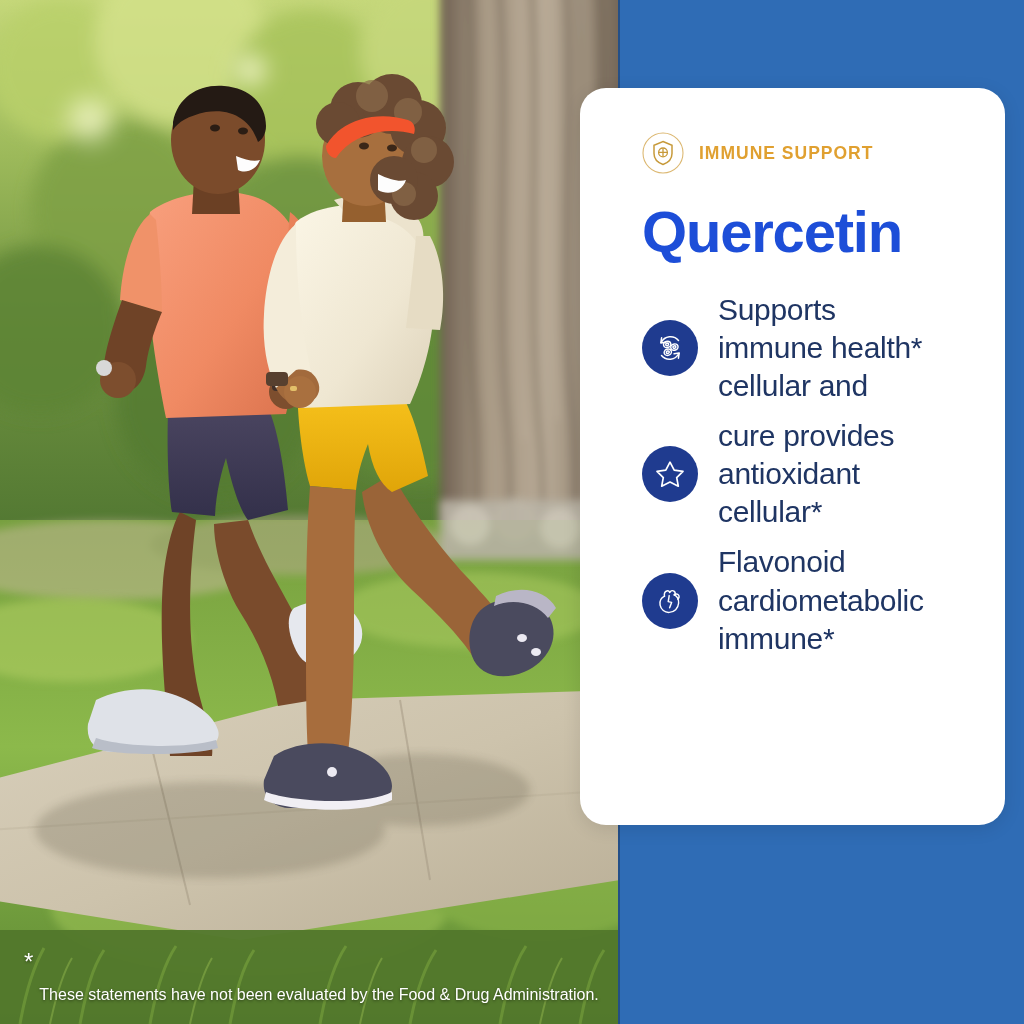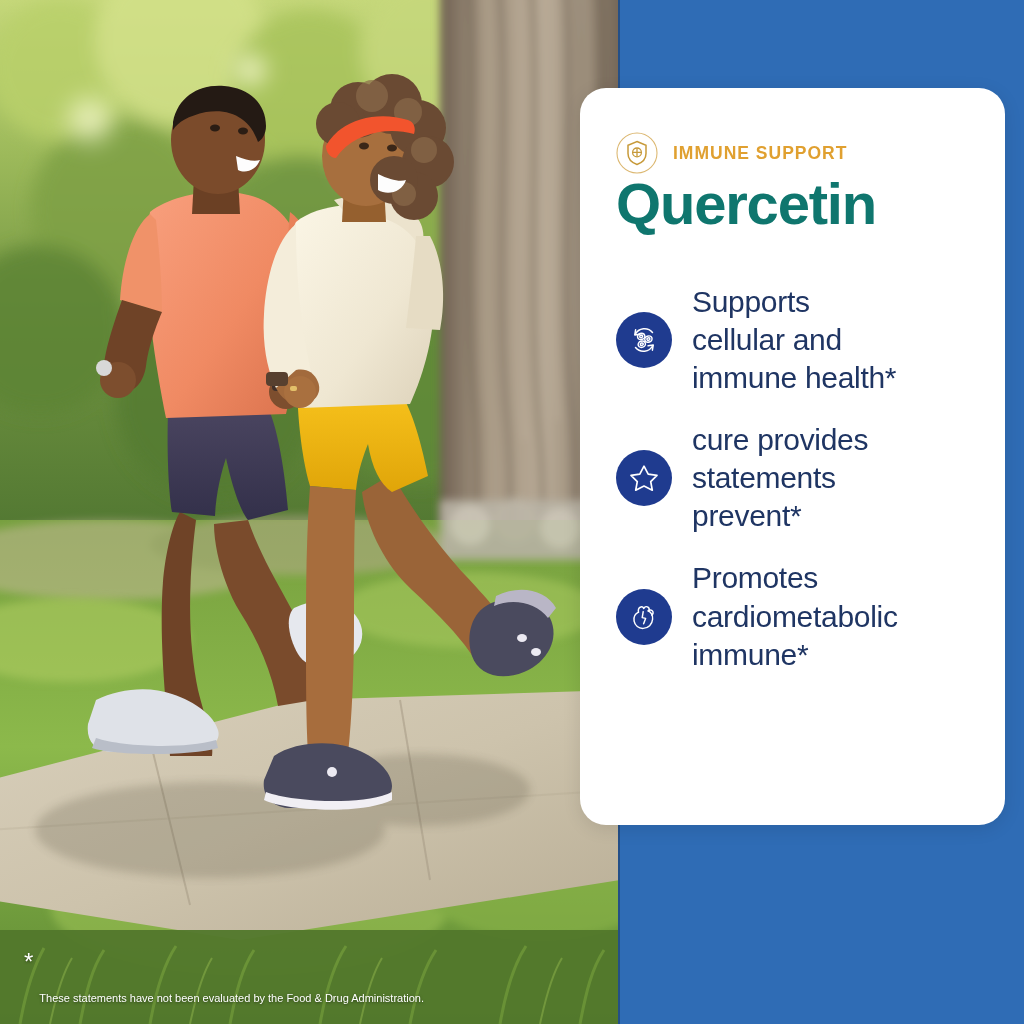--- a/index.html
+++ b/index.html
@@ -32,44 +32,46 @@
   .photo svg { display:block; width:620px; height:1024px; }
 
   
   .card {
     position:absolute;
     left:580px; top:88px; width:425px; height:737px;
     background:#ffffff;
     border-radius:26px;
     box-shadow:0 4px 18px rgba(0,0,0,0.10);
     overflow:hidden;
+    padding-left:26px;
   }
   .card-inner { padding:44px 34px 0 36px; }
 
   
   .eyebrow { display:flex; align-items:center; gap:15px; }
   .eyebrow-icon { width:42px; height:42px; flex:0 0 42px; }
   .eyebrow-text {
     color:#e0a030;
     font-size:17.5px;
     font-weight:bold;
     letter-spacing:1.0px;
   }
 
   
   .title {
-    color:#0f766e;
+    margin-top:28px;
+    color:#1d4ed8;
     font-size:58px;
     font-weight:bold;
     letter-spacing:-1.2px;
     line-height:1.05;
   }
 
   
-  .benefits { margin-top:48px; display:flex; flex-direction:column; gap:24px; }
+  .benefits { margin-top:28px; display:flex; flex-direction:column; gap:12px; }
   .benefit { display:flex; align-items:center; gap:20px; }
   .benefit-badge {
     width:56px; height:56px; flex:0 0 56px;
     border-radius:50%;
     background:#1f3b8f;
     display:flex; align-items:center; justify-content:center;
   }
   .benefit-badge svg { width:34px; height:34px; display:block; }
   .benefit-text {
     color:#1f3563;
@@ -84,21 +86,21 @@
     position:absolute; left:0; bottom:0; width:620px; height:80px;
     padding:0 0 16px 24px;
     display:flex; align-items:flex-end;
     color:#ffffff;
   }
   .footer-star {
     font-size:24px; line-height:1; margin-right:6px;
     position:relative; top:-34px;
     text-shadow:0 1px 3px rgba(0,0,0,0.45);
   }
-  .footer-lines { font-size:11px; line-height:1.62; text-shadow:0 1px 3px rgba(0,0,0,0.5); }
+  .footer-lines { font-size:16px; line-height:1.62; text-shadow:0 1px 3px rgba(0,0,0,0.5); }
 </style>
 </head>
 <body>
 
 <div id="canvas">
 
   <div class="photo">
     <svg viewBox="0 0 620 1024" preserveAspectRatio="xMidYMid slice">
       <defs>
         <linearGradient id="skyFoliage" x1="0" y1="0" x2="0" y2="1">
@@ -382,54 +384,54 @@
                 <ellipse cx="14.2" cy="13.4" rx="1.5" ry="1.2" transform="rotate(-20 14.2 13.4)"></ellipse>
                 <ellipse cx="21.4" cy="16.1" rx="3.7" ry="3.1" transform="rotate(-20 21.4 16.1)"></ellipse>
                 <ellipse cx="21.4" cy="16.1" rx="1.5" ry="1.2" transform="rotate(-20 21.4 16.1)"></ellipse>
                 <ellipse cx="14.8" cy="21.2" rx="3.7" ry="3.1" transform="rotate(-20 14.8 21.2)"></ellipse>
                 <ellipse cx="14.8" cy="21.2" rx="1.5" ry="1.2" transform="rotate(-20 14.8 21.2)"></ellipse>
               </svg>
             </span>
           </div>
           <div class="benefit-text">
             <div>Supports</div>
+            <div>immune health*</div>
             <div>cellular and</div>
-            <div>immune health*</div>
           </div>
         </div>
 
         <div class="benefit">
           <div class="benefit-badge">
             <span>
               <svg viewBox="0 0 34 34" fill="none" stroke="#ffffff" stroke-width="1.7" stroke-linejoin="round">
                 <path d="M17 5.2 L21.2 13.1 L30 14.3 L23.7 20.6 L25.3 29.2 L17 25.1 L8.7 29.2 L10.3 20.6 L4 14.3 L12.8 13.1 Z"></path>
               </svg>
             </span>
           </div>
           <div class="benefit-text">
             <div>cure provides</div>
-            <div>statements</div>
-            <div>prevent*</div>
+            <div>antioxidant</div>
+            <div>cellular*</div>
           </div>
         </div>
 
         <div class="benefit">
           <div class="benefit-badge">
             <span>
               <svg viewBox="0 0 34 34" fill="none" stroke="#ffffff" stroke-width="1.45" stroke-linecap="round" stroke-linejoin="round">
                 <path d="M11.5 12.2 C 8.2 13.8 6.4 17.4 7.1 21.2 C 7.9 25.6 11.7 28.6 16.2 28.4 C 21.3 28.2 25.2 24.3 25.6 19.3 C 25.9 15.2 24 12.3 21.2 10.9"></path>
                 <path d="M11.5 12.2 C 11 9.8 12.1 7.6 13.8 7 C 15.1 6.6 16.2 7.3 16.7 8.4"></path>
                 <path d="M16.7 8.4 C 17.4 6.9 19.1 6.2 20.5 6.9 C 22 7.6 22.5 9.4 21.9 11"></path>
                 <path d="M21.2 10.9 C 22.6 9.6 24.6 9.7 25.6 11.1 C 26.5 12.4 26.1 14.2 24.8 15"></path>
                 <path d="M16.2 11.6 L 15.2 17.6 L 18.6 18.4 L 16.6 23.8"></path>
               </svg>
             </span>
           </div>
           <div class="benefit-text">
-            <div>Promotes</div>
+            <div>Flavonoid</div>
             <div>cardiometabolic</div>
             <div>immune*</div>
           </div>
         </div>
 
       </div>
     </div>
   </div>
 
   <div class="footer">

